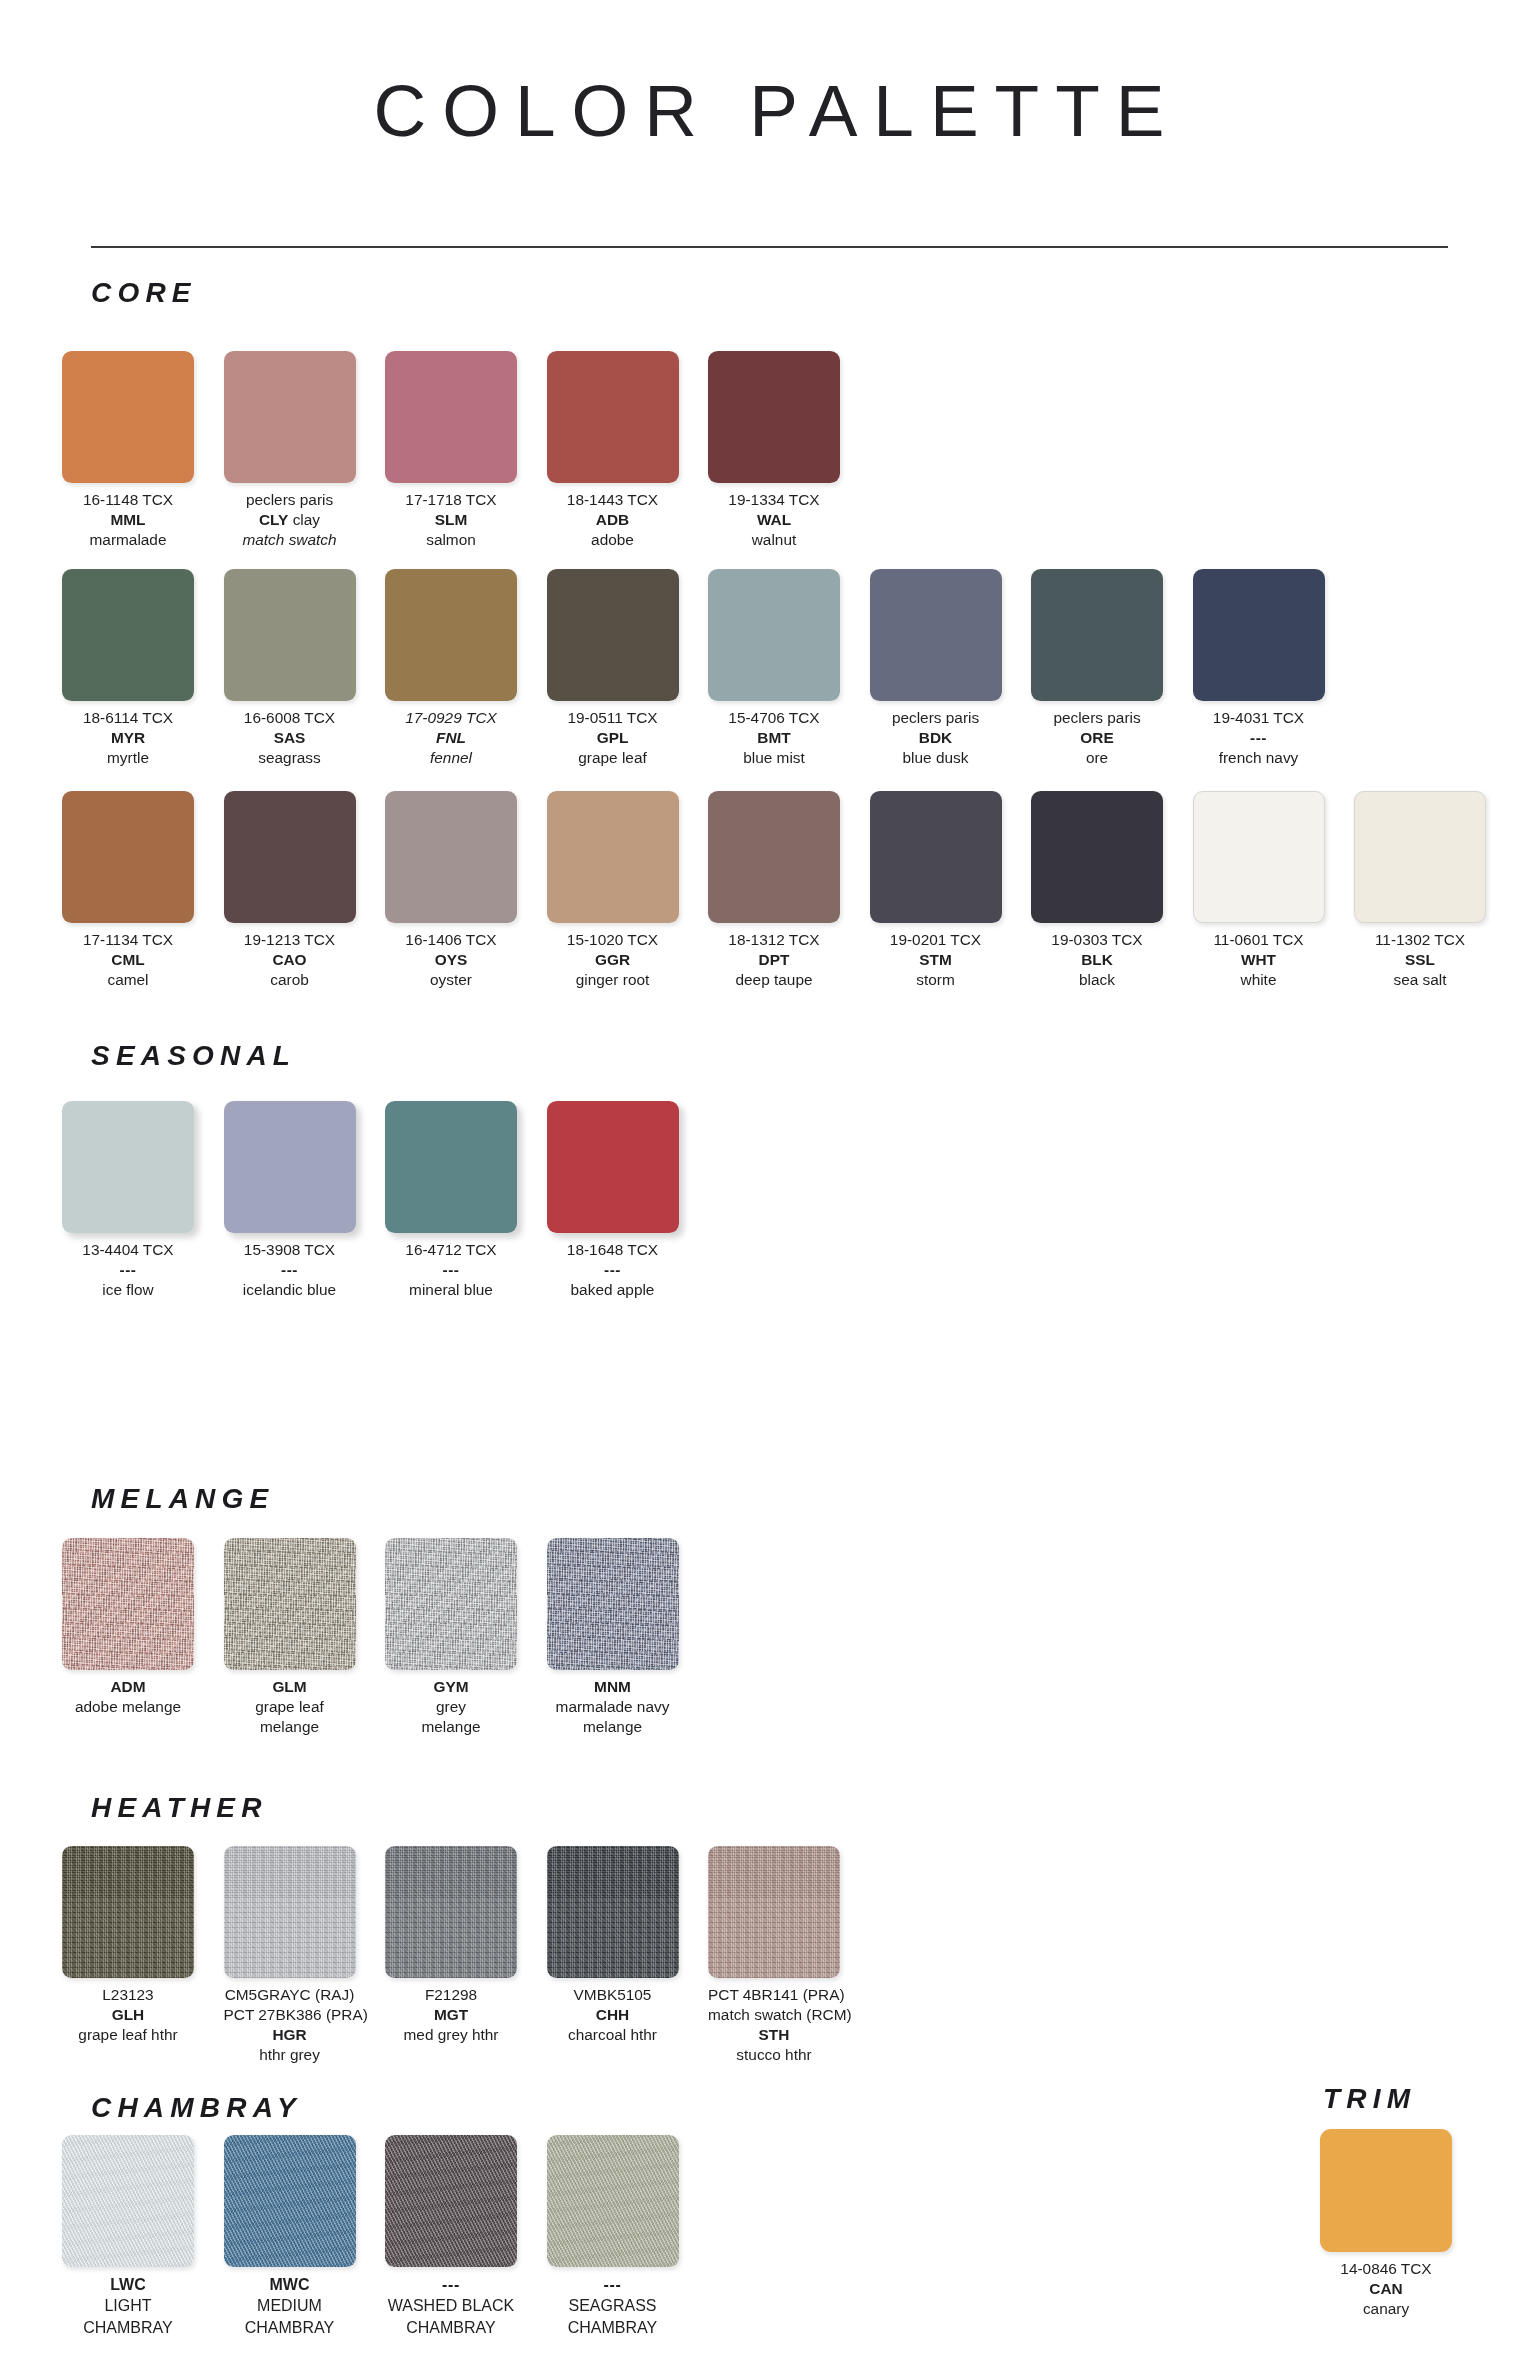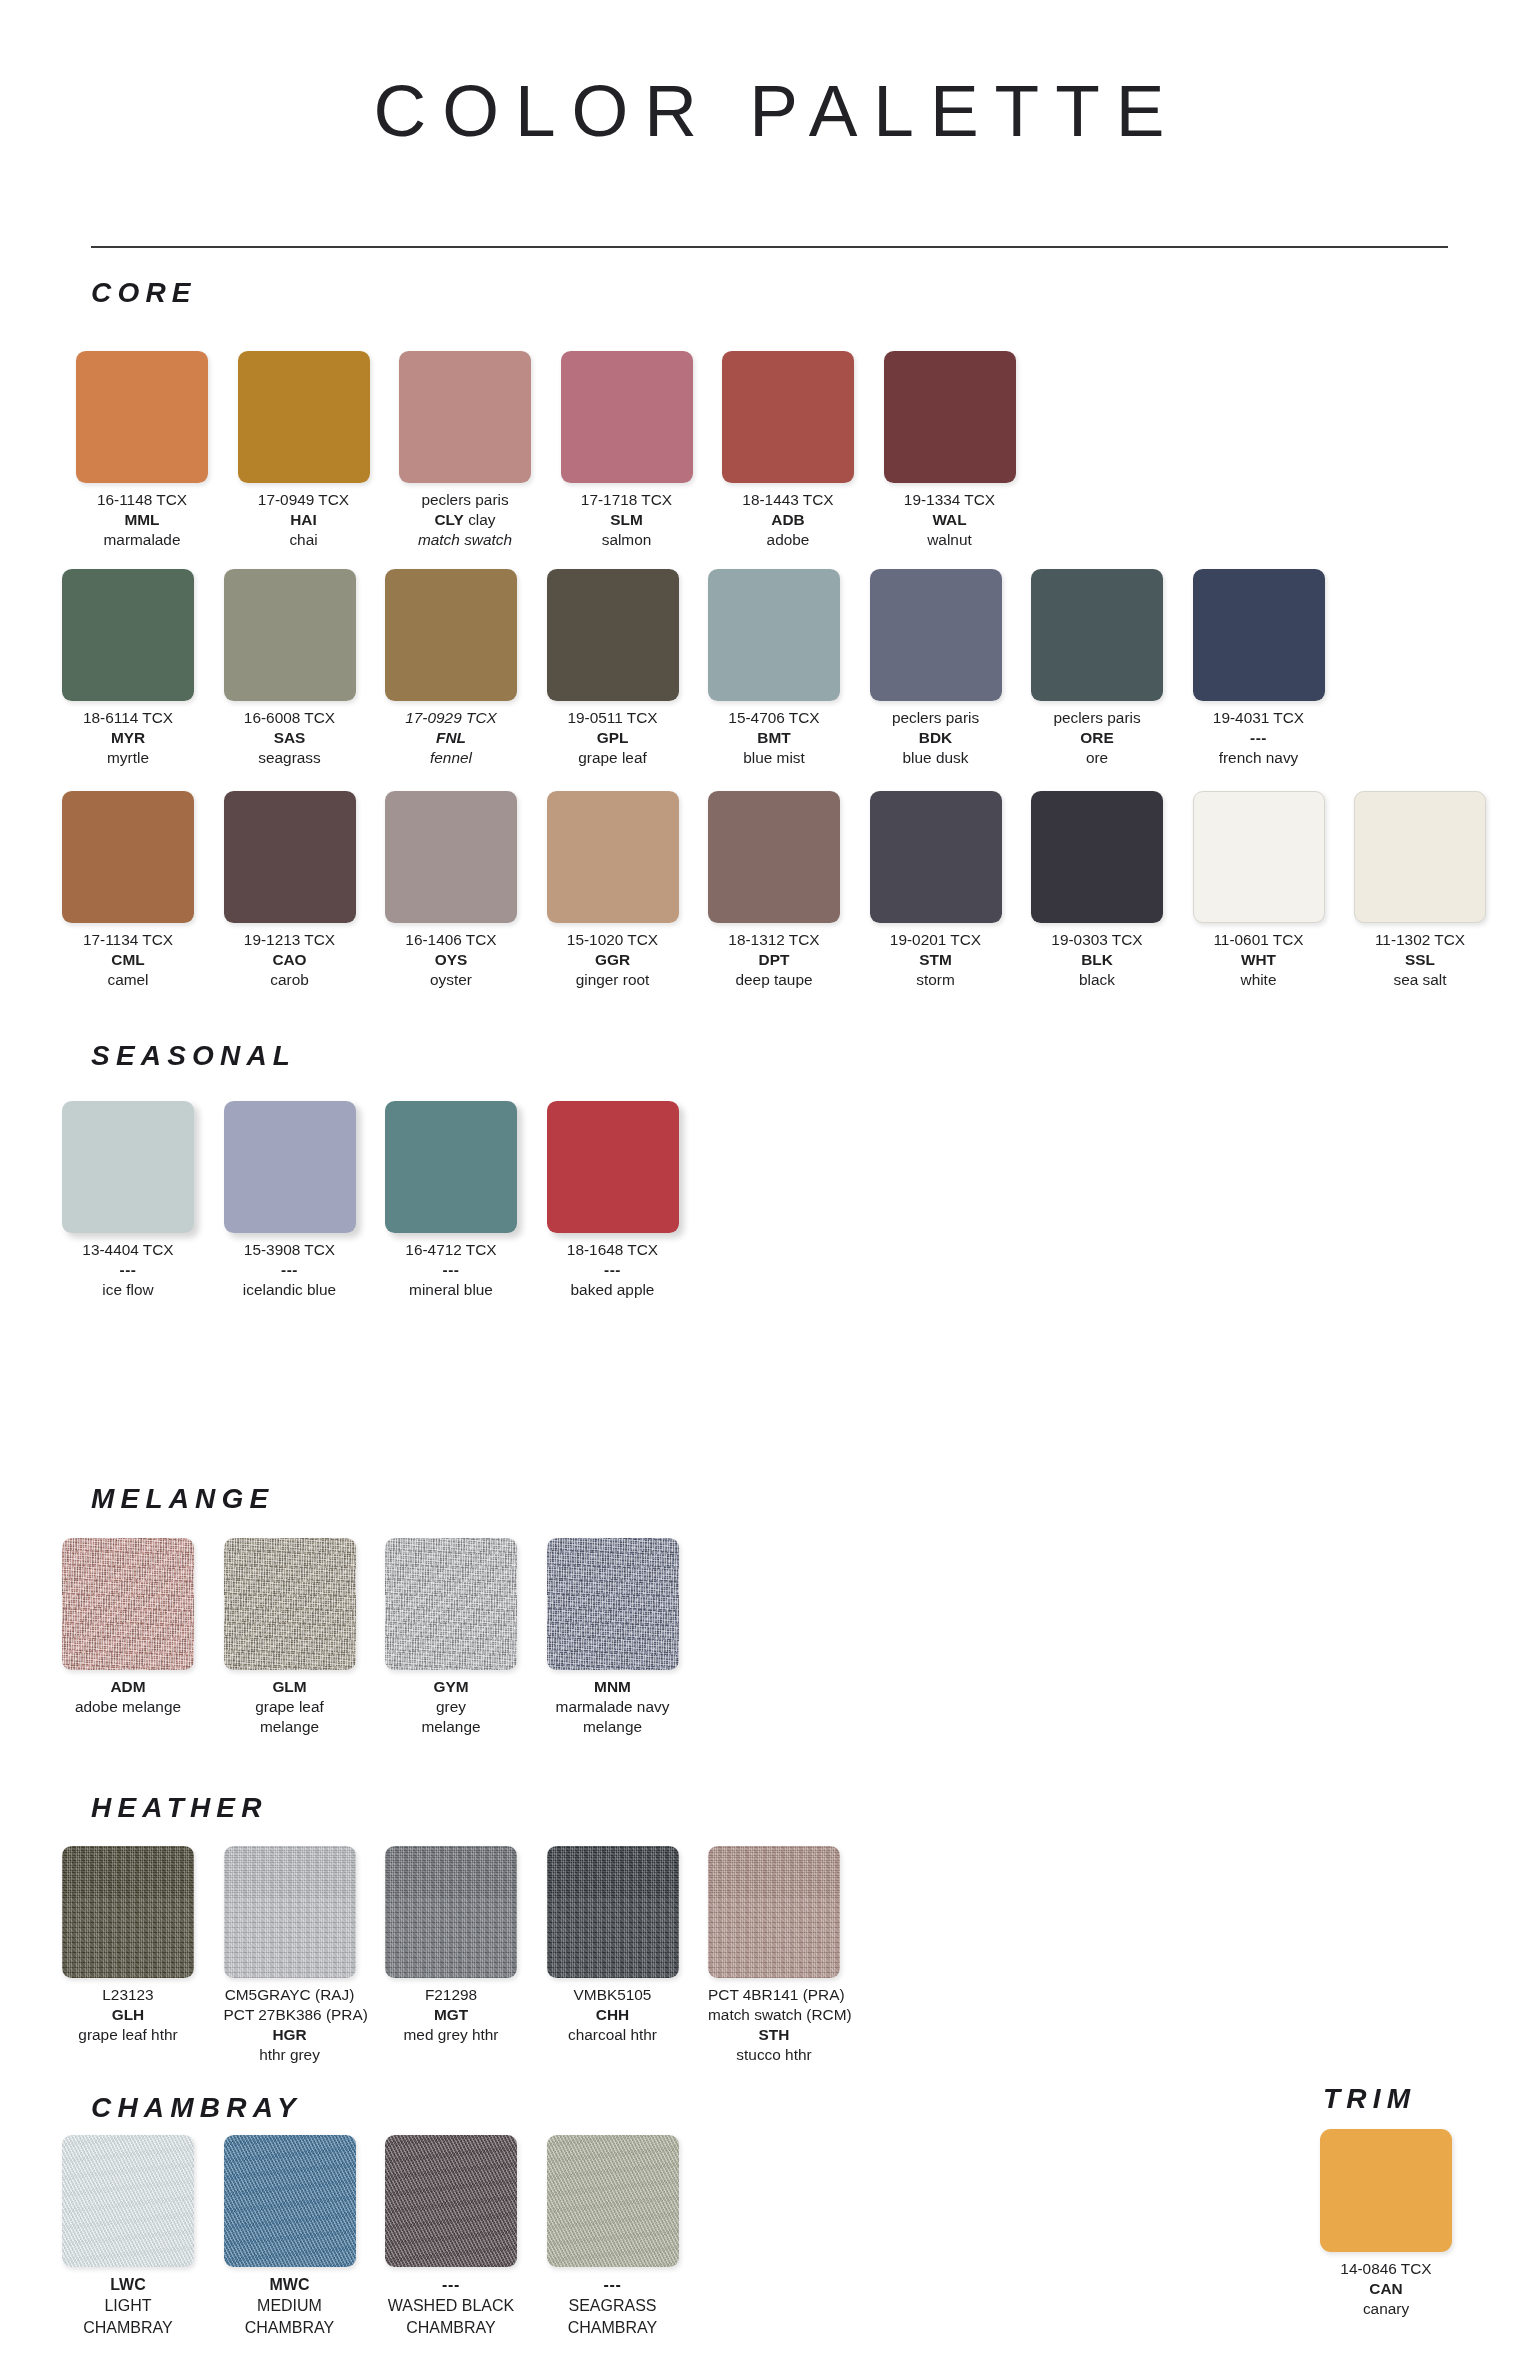--- a/index.html
+++ b/index.html
@@ -97,35 +97,27 @@
   <div class="title">COLOR PALETTE</div>
   <div class="rule"></div>
 
   <div class="sec-head" style="left:91px; top:277px;">CORE</div>
   <div class="sec-head" style="left:91px; top:1040px;">SEASONAL</div>
   <div class="sec-head" style="left:91px; top:1483px;">MELANGE</div>
   <div class="sec-head" style="left:91px; top:1792px;">HEATHER</div>
   <div class="sec-head" style="left:91px; top:2092px;">CHAMBRAY</div>
   <div class="sec-head" style="left:1323px; top:2083px;">TRIM</div>
 
-  <div class="row" id="core-row1" style="left:76px; top:351px;justify-content:center;">
+  <div class="row" id="core-row1" style="left:62px; top:351px;justify-content:center;">
       <div class="cell" style="width: 132px; margin-right: 29.5px;">
         <div class="chip softshadow" style="width: 132px; height: 132px; margin: 0px auto; background-color: rgb(209, 127, 75); border-radius: 9.8px;"></div>
         <div class="lbl">
           <span class="ln">16-1148 TCX</span>
           <span class="ln bold">MML</span>
           <span class="ln">marmalade</span>
-        </div>
-      </div>
-      <div class="cell" style="width: 132px; margin-right: 29.5px;">
-        <div class="chip softshadow" style="width: 132px; height: 132px; margin: 0px auto; background-color: rgb(181, 130, 42); border-radius: 9.8px;"></div>
-        <div class="lbl">
-          <span class="ln">17-0949 TCX</span>
-          <span class="ln bold">HAI</span>
-          <span class="ln">chai</span>
         </div>
       </div>
       <div class="cell" style="width: 132px; margin-right: 29.5px;">
         <div class="chip softshadow" style="width: 132px; height: 132px; margin: 0px auto; background-color: rgb(188, 139, 134); border-radius: 9.8px;"></div>
         <div class="lbl">
           <span class="ln">peclers paris</span>
           <span class="ln"><span class="bold">CLY</span> clay</span>
           <span class="ln ital">match swatch</span>
         </div>
       </div>

